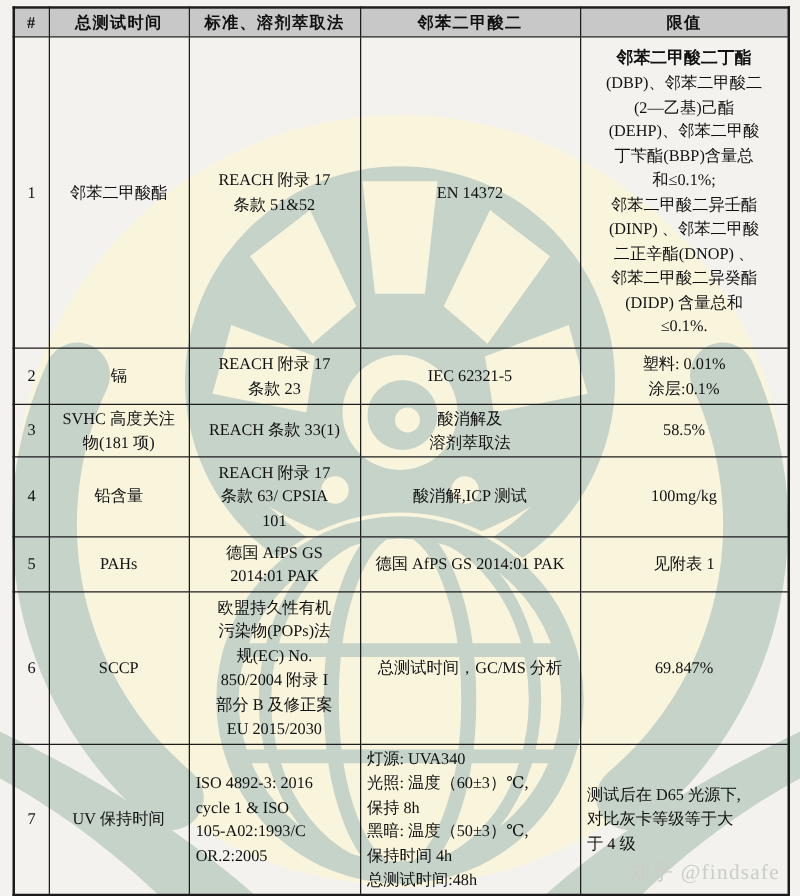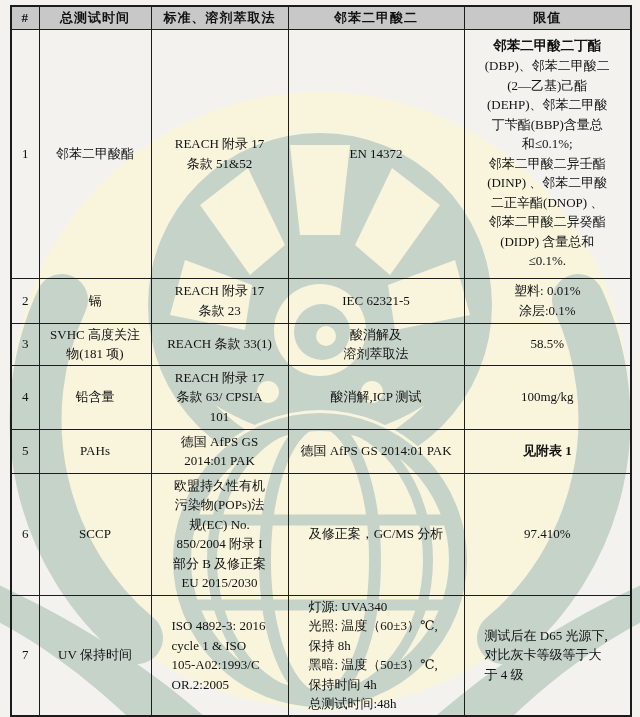--- a/index.html
+++ b/index.html
@@ -40,22 +40,22 @@
     white-space:nowrap;
   }
   .r-head{height:23px;}
   .r1{height:249px;}
   .r2{height:45px;}
   .r3{height:41px;}
   .r4{height:64px;}
   .r5{height:44px;}
   .r6{height:122px;}
   .r7{height:119px;}
-  .ta-left{text-align:left;padding-left:20px;padding-right:2px;}
-  .bold{font-weight:bold;}
+  .ta-left{text-align:left;padding-left:5px;padding-right:2px;}
+  .bold{font-weight:normal;}
   .limit-lead{display:block;font-weight:bold;font-size:13.5px;font-family:Liberation Serif, serif;}
   .brand{
     position:absolute;right:16px;bottom:8px;z-index:2;
     font-size:17px;letter-spacing:1px;
     color:var(--brand-gray);
   }
 </style>
 </head>
 <body>
 
@@ -172,22 +172,22 @@
     </tr>
     <tr class="r6">
       <td>6</td>
       <td>SCCP</td>
       <td>欧盟持久性有机
 污染物(POPs)法
 规(EC) No.
 850/2004 附录 I
 部分 B 及修正案
 EU 2015/2030</td>
-      <td>及修正案，GC/MS 分析</td>
-      <td>97.410%</td>
+      <td>总测试时间，GC/MS 分析</td>
+      <td>69.847%</td>
     </tr>
     <tr class="r7">
       <td>7</td>
       <td>UV 保持时间</td>
       <td class="ta-left">ISO 4892-3: 2016
 cycle 1 &amp; ISO
 105-A02:1993/C
 OR.2:2005</td>
       <td class="ta-left">灯源: UVA340
 光照: 温度（60±3）℃,
@@ -195,13 +195,14 @@
 黑暗: 温度（50±3）℃,
 保持时间 4h
 总测试时间:48h</td>
       <td class="ta-left">测试后在 D65 光源下,
 对比灰卡等级等于大
 于 4 级</td>
     </tr>
   </tbody>
     </table>
 
+  <div class="brand">知乎 @findsafe</div>
 </div>
 
 </body></html>

